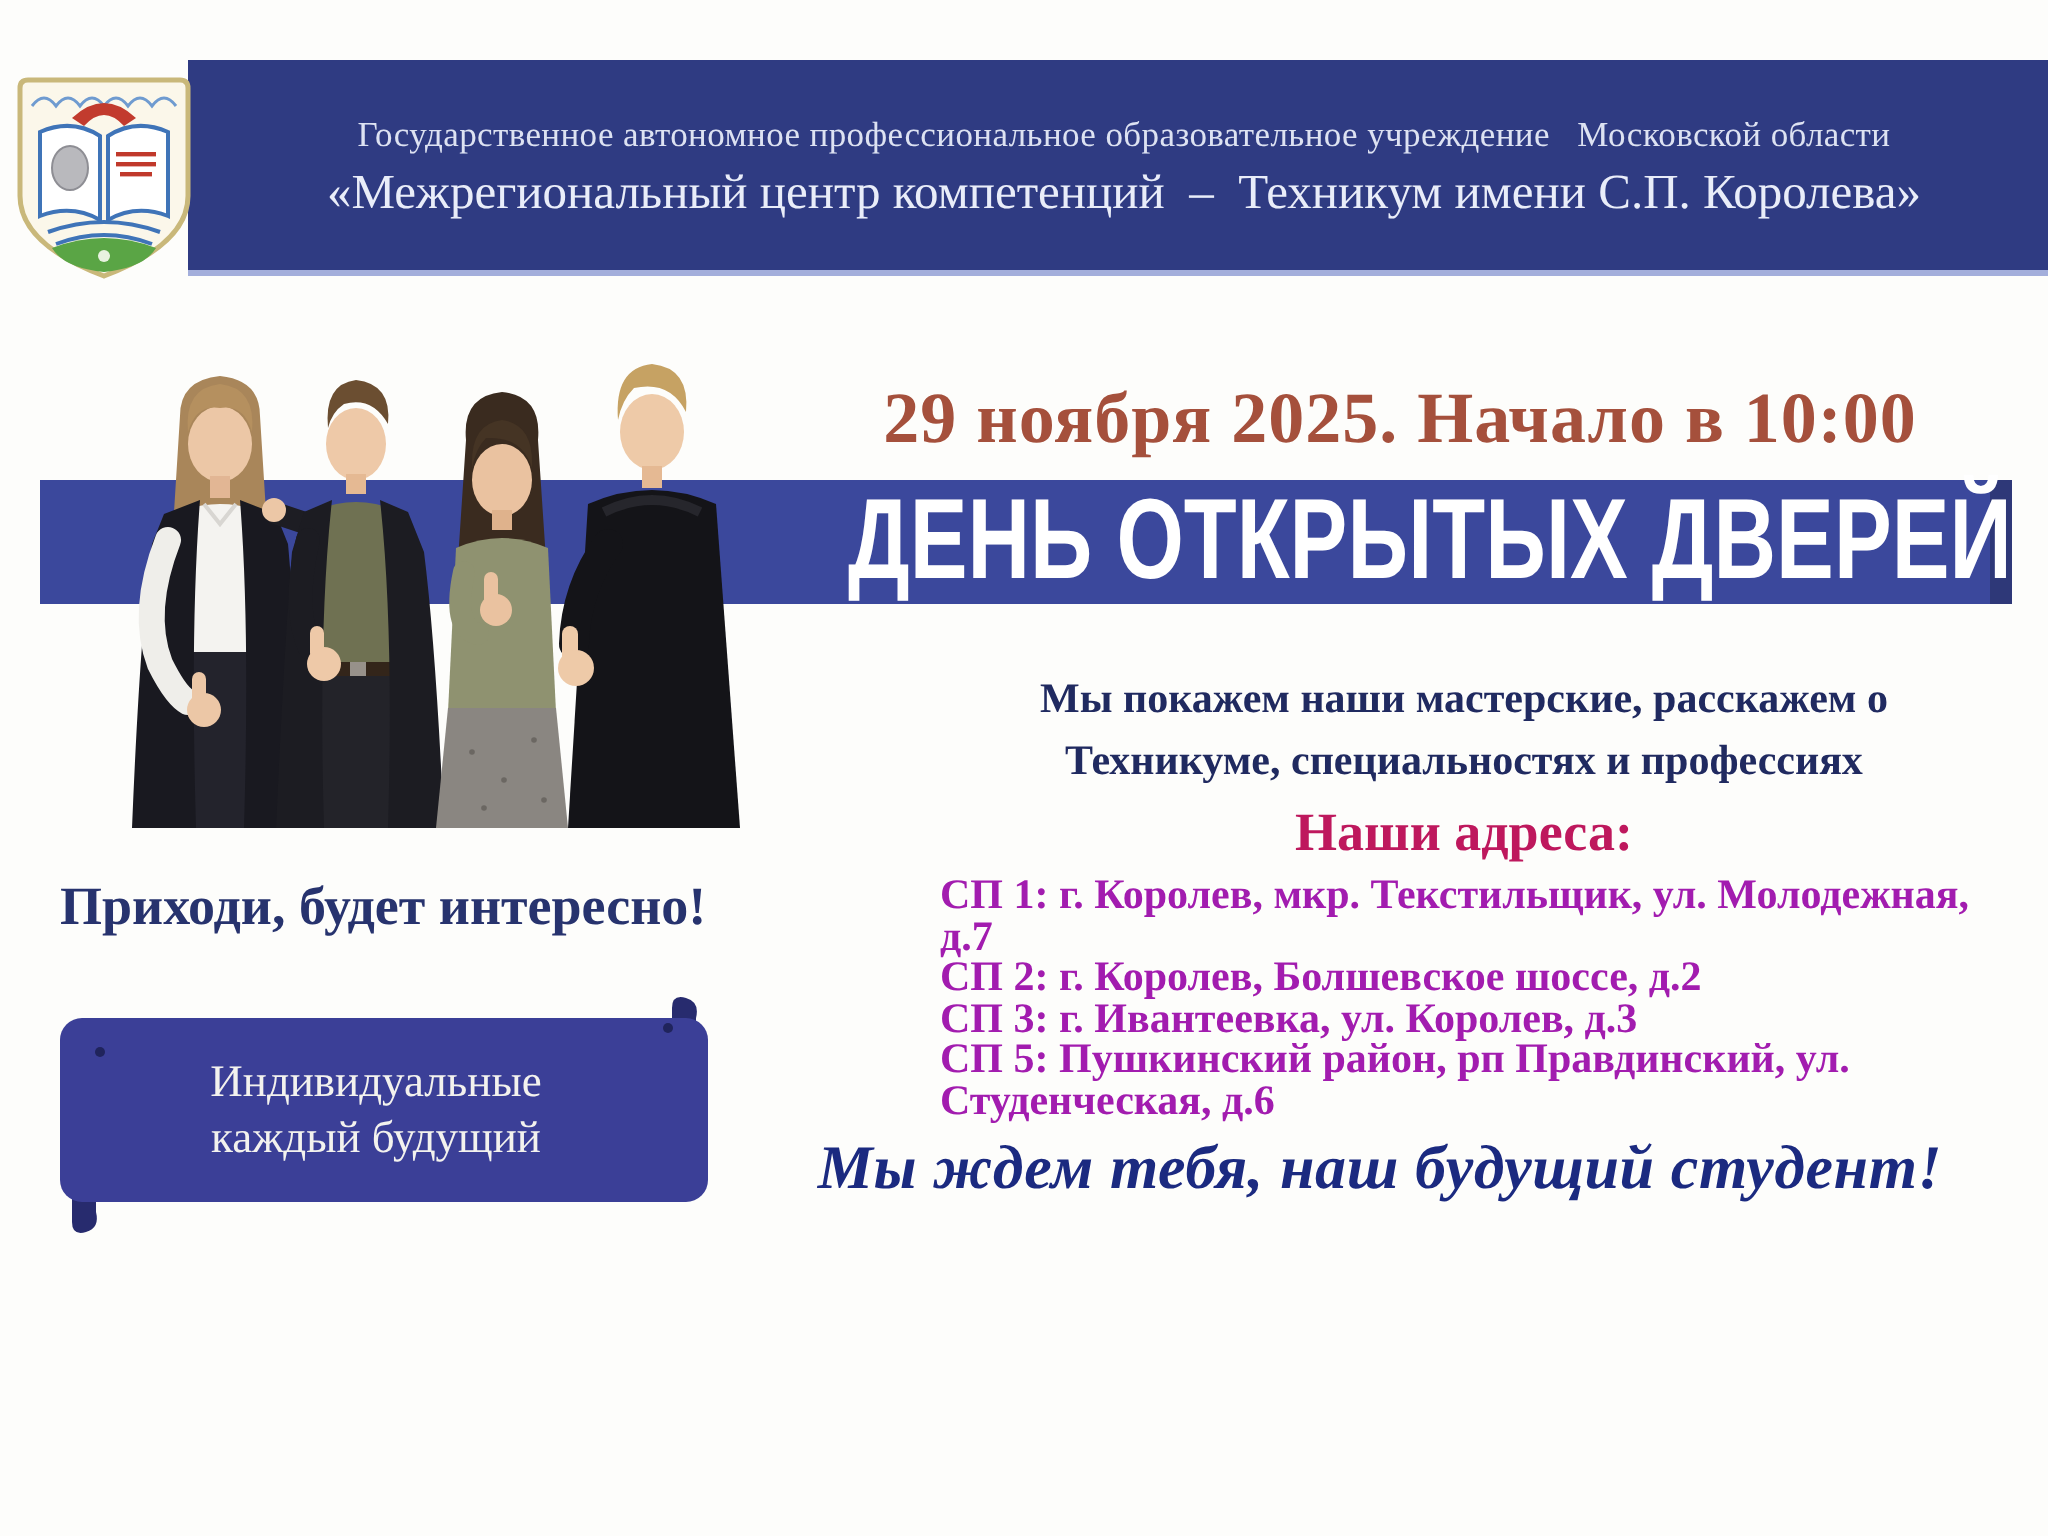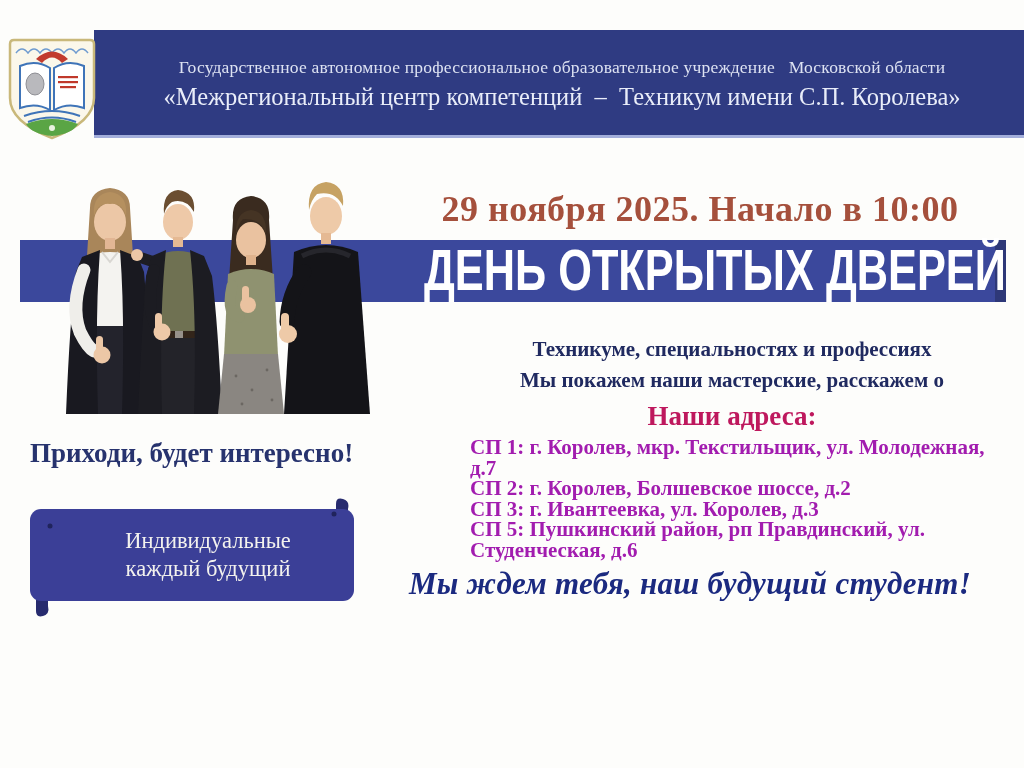--- a/index.html
+++ b/index.html
@@ -44,21 +44,21 @@
   
   .invite-line{
     position:absolute;left:30px;top:438px;width:380px;
     font-size:27px;font-weight:700;color:#27336e;z-index:2;
   }
 
   
   .ribbon{position:absolute;left:16px;top:497px;width:352px;height:122px;z-index:2;}
   .ribbon svg{position:absolute;left:0;top:0;}
   .ribbon-text{
-    position:absolute;left:30px;top:12px;width:324px;height:92px;
+    position:absolute;left:10px;top:12px;width:324px;height:92px;
     display:flex;flex-direction:column;justify-content:center;align-items:center;
     color:#f3f2ee;font-size:22.5px;line-height:28px;text-align:center;
   }
 
   
   .right-block{position:absolute;left:448px;top:334px;width:568px;z-index:2;text-align:center;}
   .intro-line{font-size:21px;font-weight:700;color:#202a60;line-height:31px;}
   .addresses-heading{font-size:27px;font-weight:700;color:#be185d;line-height:34px;margin-top:3px;}
   .address-list{margin-top:4px;text-align:left;padding-left:22px;}
   .address-item{font-size:21px;font-weight:700;color:#a21caf;line-height:20.5px;}
@@ -175,22 +175,22 @@
       <circle cx="34" cy="29" r="2.5" fill="#20245c"></circle>
       <circle cx="318" cy="17" r="2.5" fill="#20245c"></circle>
     </svg>
     <div class="ribbon-text">
       <div>Индивидуальные</div>
       <div>каждый будущий</div>
     </div>
   </div>
 
   <div class="right-block">
+    <div class="intro-line">Мы покажем наши мастерские, расскажем о</div>
     <div class="intro-line">Техникуме, специальностях и профессиях</div>
-    <div class="intro-line">Мы покажем наши мастерские, расскажем о</div>
     <div class="addresses-heading">Наши адреса:</div>
     <div class="address-list">
       <div class="address-item">СП 1: г. Королев, мкр. Текстильщик, ул. Молодежная, д.7</div>
       <div class="address-item">СП 2: г. Королев, Болшевское шоссе, д.2</div>
       <div class="address-item">СП 3: г. Ивантеевка, ул. Королев, д.3</div>
       <div class="address-item">СП 5: Пушкинский район, рп Правдинский, ул. Студенческая, д.6</div>
     </div>
   </div>
 
   <div class="closing-line">Мы ждем тебя, наш будущий студент!</div>

